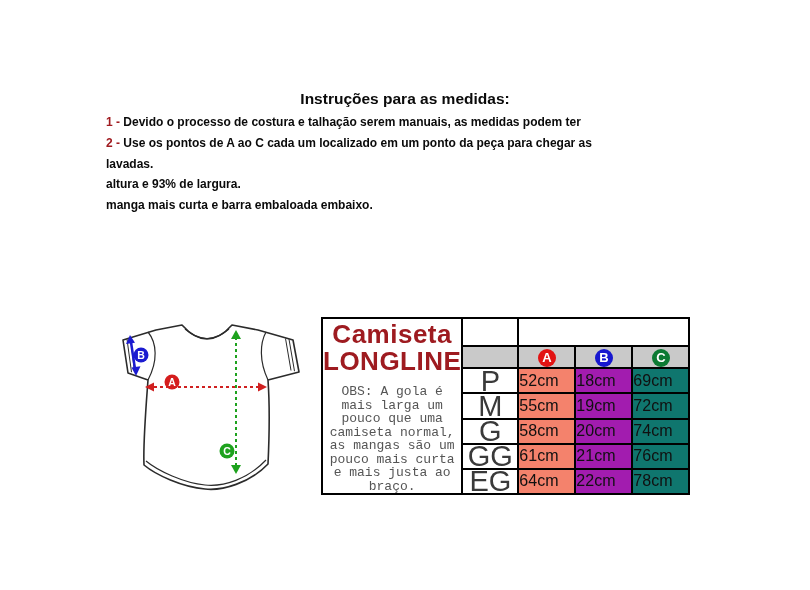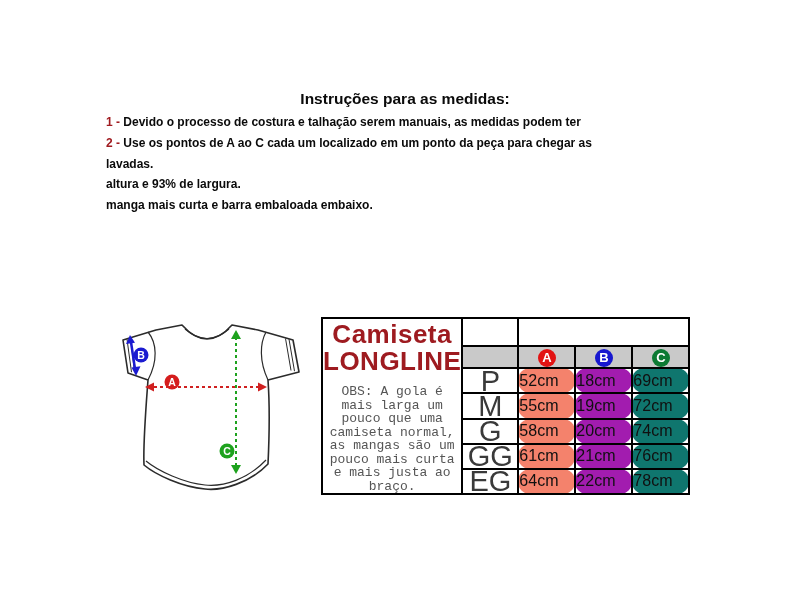--- a/index.html
+++ b/index.html
@@ -24,21 +24,21 @@
   .panel-title{font-size:26px;font-weight:bold;color:#9e1b20;line-height:23px;
                letter-spacing:.5px;margin-top:4px;}
   .panel-obs{font-size:13px;color:#555;line-height:13.5px;padding:12px 5px 0 5px;text-align:center;font-family:Liberation Mono, monospace;}
   td.szcol{width:56px;}
   td.colw{width:57px;}
   tr.toprow td{height:27px;background:#fff;}
   tr.hdrrow td{height:21px;background:#c9c9c9;text-align:center;vertical-align:middle;}
   tr.datarow td{height:24px;}
   td.sz{font-size:29px;font-weight:400;color:#3a3a3a;text-align:center;
         line-height:22px;background:#fff;overflow:hidden;}
-  td.val{font-size:16px;color:#101010;padding-left:3px;vertical-align:middle;border-radius:12px;}
+  td.val{font-size:16px;color:#101010;padding-left:3px;vertical-align:middle;}
   td.ca{background:#f4826c;}
   td.cb{background:#a21caf;}
   td.cc{background:#0f766e;}
   .badge{display:inline-block;width:18px;height:18px;border-radius:50%;color:#fff;
          font-weight:bold;font-size:13px;line-height:18px;text-align:center;}
   .badge-a{background:#e21313;}
   .badge-b{background:#1717cf;}
   .badge-c{background:#0c7a33;}
 </style>
 </head>

